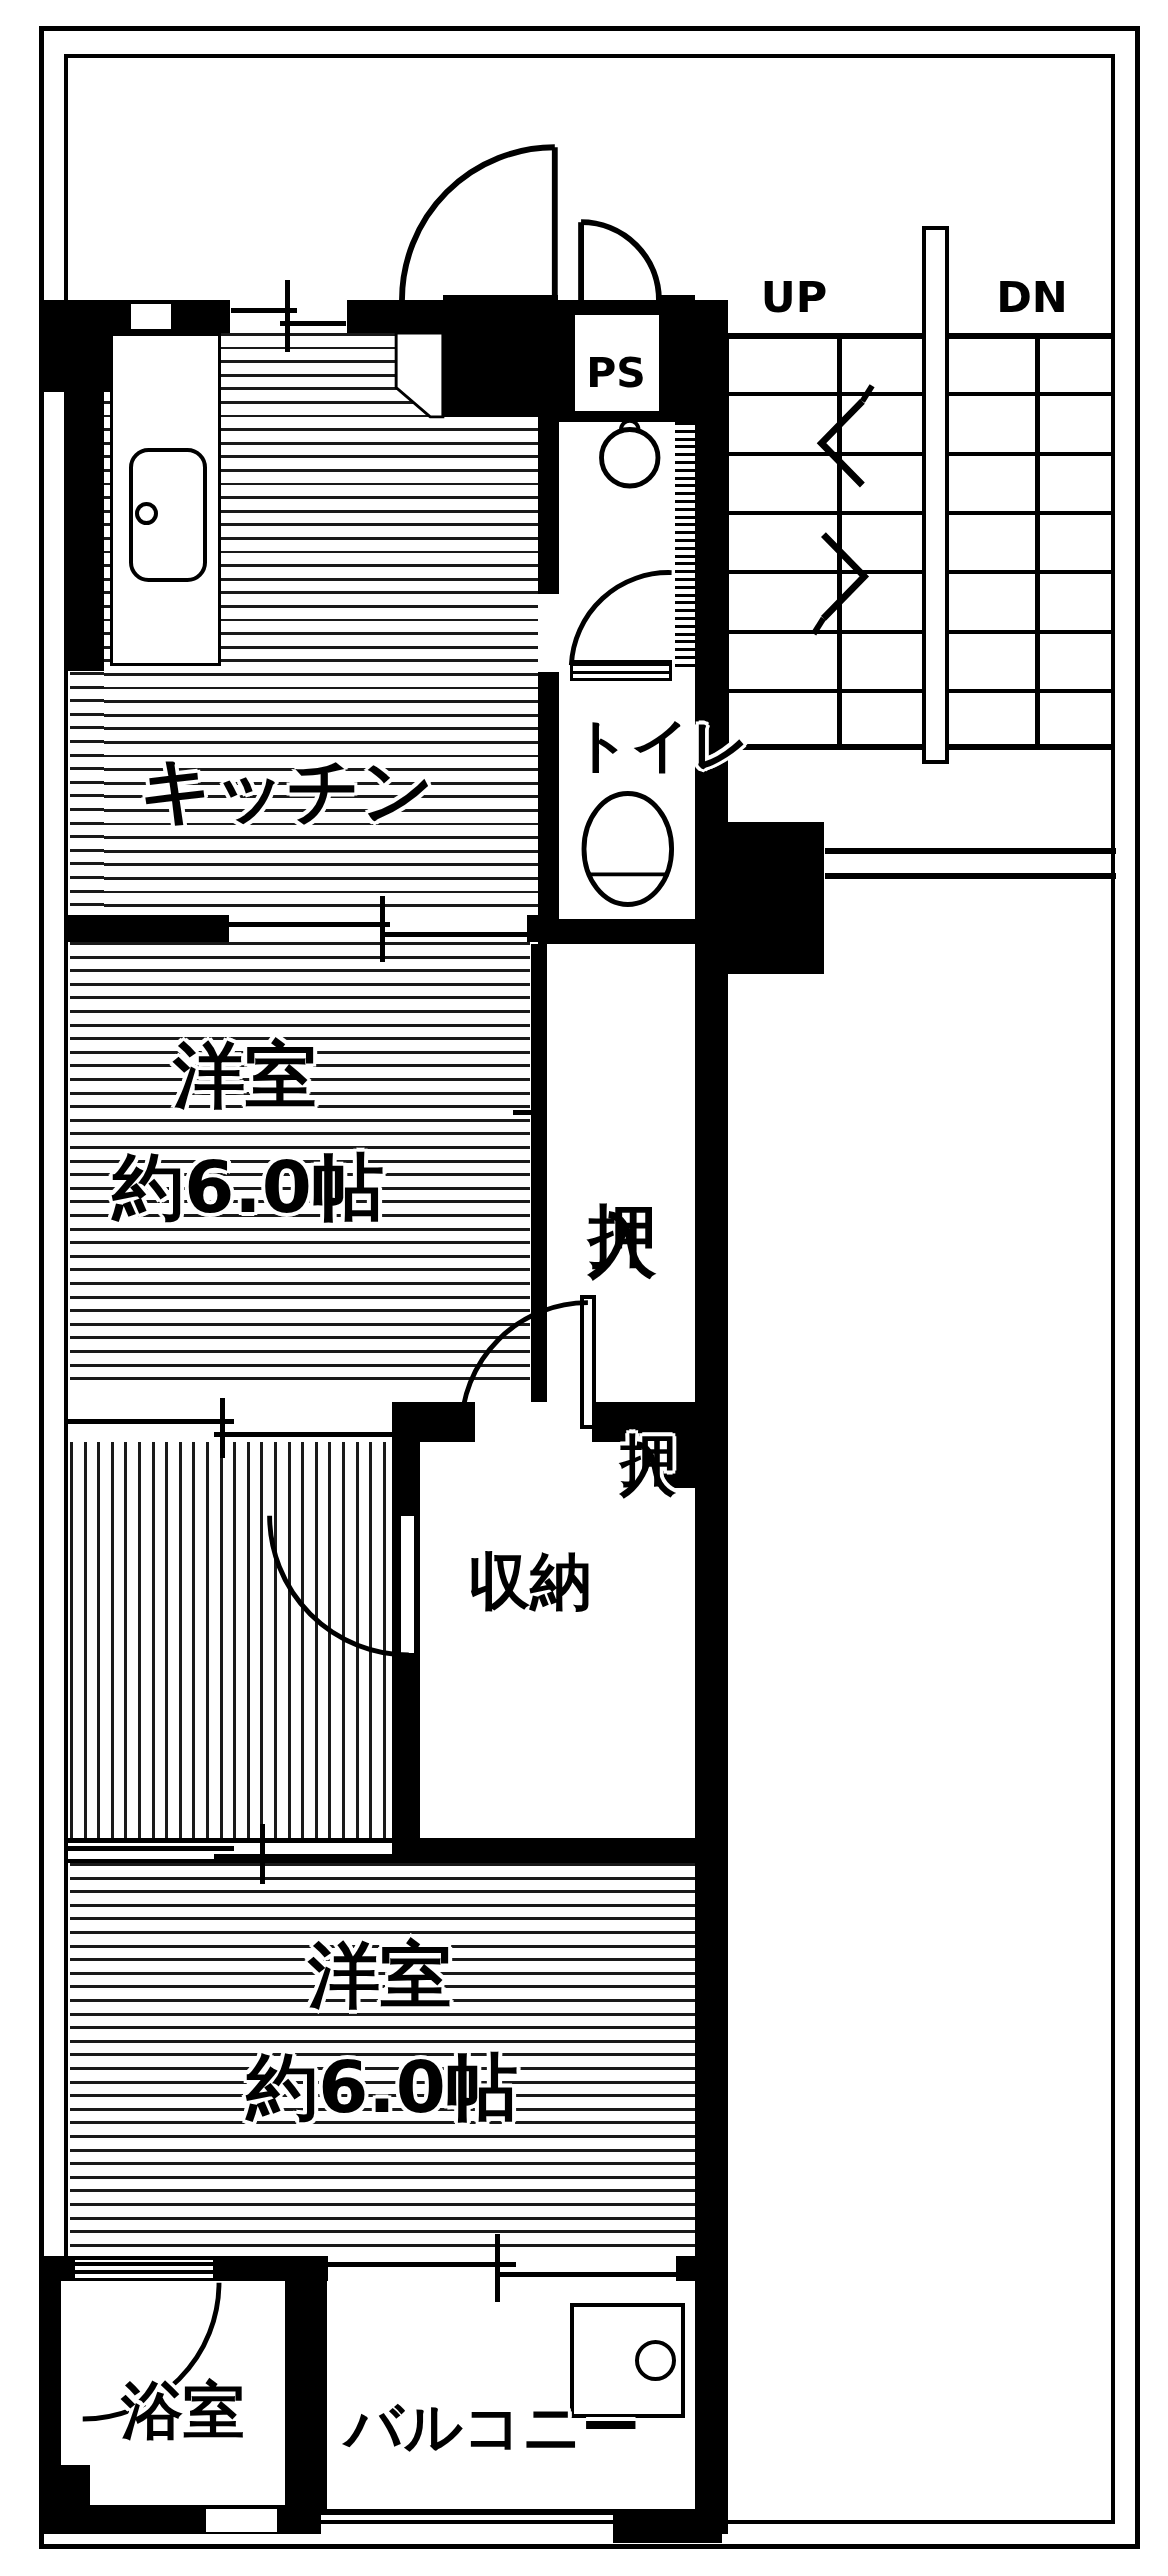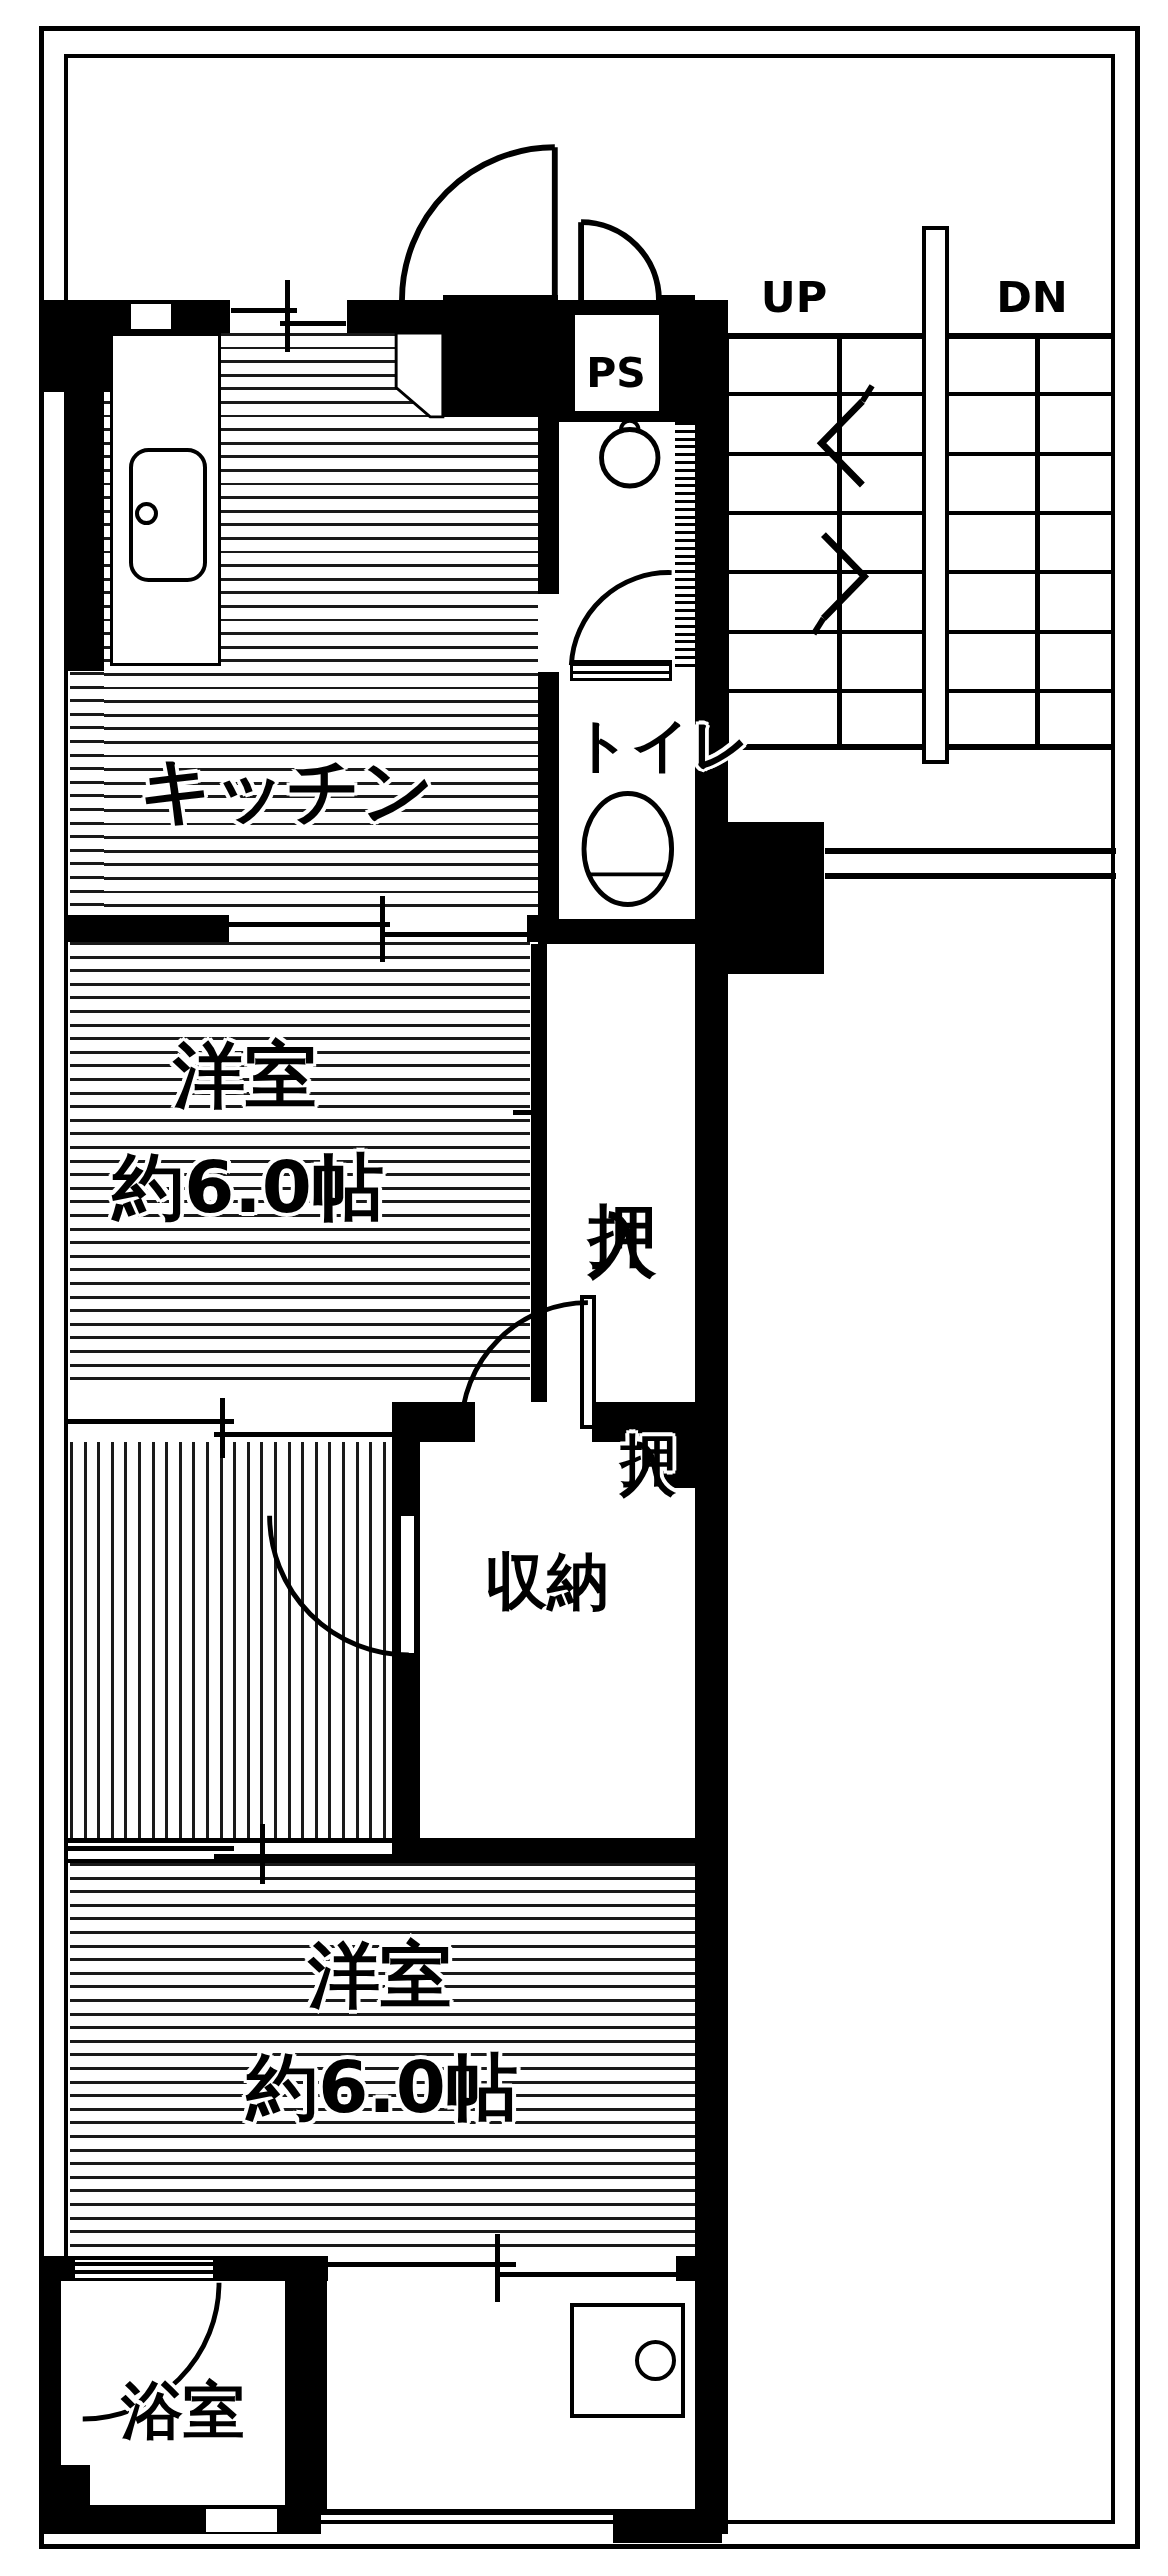--- a/index.html
+++ b/index.html
@@ -182,19 +182,20 @@
 
   <div class="lbl" style="left:794px;top:298px;font-size:43px;">UP</div>
   <div class="lbl" style="left:1032px;top:298px;font-size:43px;">DN</div>
   <div class="lbl" style="left:616px;top:374px;font-size:41px;text-align:center;">PS</div>
   <div class="lbl" style="left:287px;top:791px;font-size:72px;">キッチン</div>
   <div class="lbl" style="left:621px;top:745px;font-size:58px;margin-left:40px;">トイレ</div>
   <div class="lbl" style="left:245px;top:1076px;font-size:72px;">洋室</div>
   <div class="lbl" style="left:248px;top:1188px;font-size:72px;">約6.0帖</div>
   <div class="lbl vert" style="left:623px;top:1154px;font-size:68px;">押入</div>
   <div class="lbl vert" style="left:648px;top:1394px;font-size:56px;">押入</div>
-  <div class="lbl" style="left:547px;top:1582px;font-size:62px;">収納</div>
+  <div class="lbl" style="left:530px;top:1582px;font-size:62px;">収納</div>
   <div class="lbl" style="left:380px;top:1976px;font-size:72px;">洋室</div>
   <div class="lbl" style="left:382px;top:2088px;font-size:72px;">約6.0帖</div>
   <div class="lbl" style="left:183px;top:2411px;font-size:62px;">浴室</div>
+  <div class="lbl" style="left:492px;top:2427px;font-size:58px;">バルコニー</div>
 
 </div>
 
 
 </body></html>

